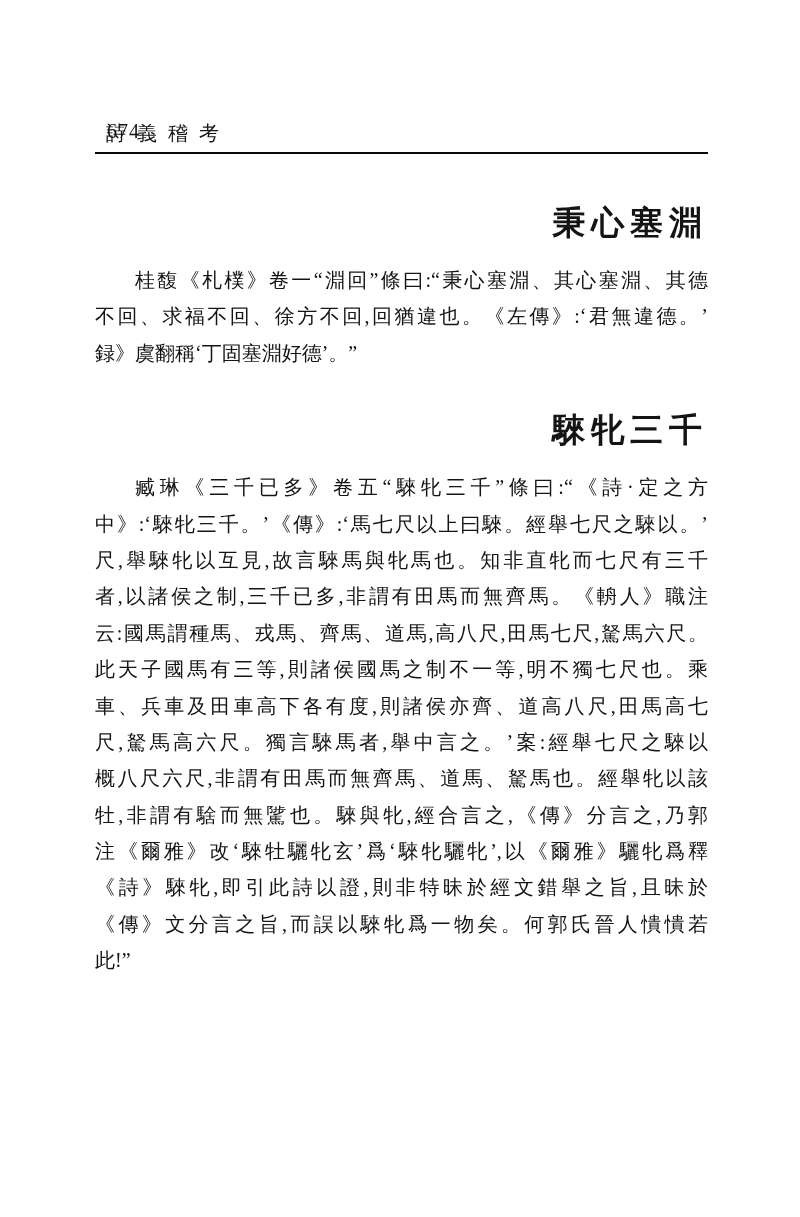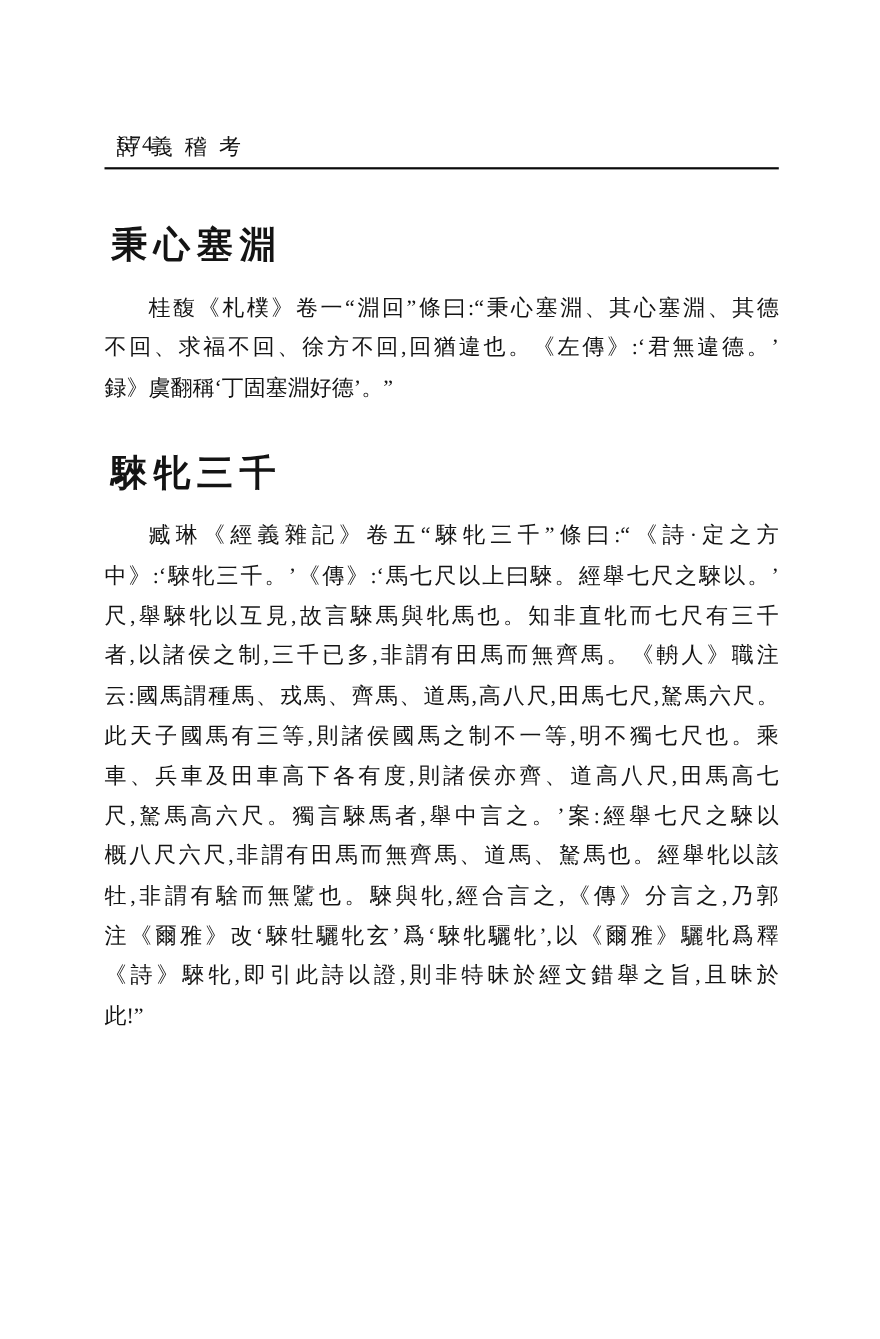--- a/index.html
+++ b/index.html
@@ -34,21 +34,21 @@
     letter-spacing:0.55em;
     text-indent:0.55em;
   }
   .header-rule{
     height:0;
     border-bottom:2.5px solid #0a0a0a;
     margin-top:4px;
   }
   .entry-heading{
     margin:0;
-    text-align:left;
+    text-align:right;
     font-size:33px;
     font-weight:600;
     letter-spacing:0.18em;
     text-indent:0.18em;
   }
   .entry-heading.first{margin-top:47px;}
   .entry-heading.second{margin-top:37px;}
   .para{
     margin-top:16px;
     font-size:20px;
@@ -81,30 +81,31 @@
       <div class="para">
         <div class="tline indent">桂馥《札樸》卷一“淵回”條曰:“秉心塞淵、其心塞淵、其德</div>
         <div class="tline">不回、求福不回、徐方不回,回猶違也。《左傳》:‘君無違德。’</div>
         <div class="tline last">録》虞翻稱‘丁固塞淵好德’。”</div>
       </div>
     </section>
 
     <section>
       <h2 class="entry-heading second">騋牝三千</h2>
       <div class="para">
-        <div class="tline indent">臧琳《經義雜記》卷五“騋牝三千”條曰:“《詩·定之方</div>
+        <div class="tline indent">臧琳《三千已多》卷五“騋牝三千”條曰:“《詩·定之方</div>
         <div class="tline">中》:‘騋牝三千。’《傳》:‘馬七尺以上曰騋。經舉七尺之騋以。’</div>
         <div class="tline">尺,舉騋牝以互見,故言騋馬與牝馬也。知非直牝而七尺有三千</div>
         <div class="tline">者,以諸侯之制,三千已多,非謂有田馬而無齊馬。《輈人》職注</div>
         <div class="tline">云:國馬謂種馬、戎馬、齊馬、道馬,高八尺,田馬七尺,駑馬六尺。</div>
         <div class="tline">此天子國馬有三等,則諸侯國馬之制不一等,明不獨七尺也。乘</div>
         <div class="tline">車、兵車及田車高下各有度,則諸侯亦齊、道高八尺,田馬高七</div>
         <div class="tline">尺,駑馬高六尺。獨言騋馬者,舉中言之。’案:經舉七尺之騋以</div>
         <div class="tline">概八尺六尺,非謂有田馬而無齊馬、道馬、駑馬也。經舉牝以該</div>
         <div class="tline">牡,非謂有騇而無騭也。騋與牝,經合言之,《傳》分言之,乃郭</div>
         <div class="tline">注《爾雅》改‘騋牡驪牝玄’爲‘騋牝驪牝’,以《爾雅》驪牝爲釋</div>
         <div class="tline">《詩》騋牝,即引此詩以證,則非特昧於經文錯舉之旨,且昧於</div>
+        <div class="tline">《傳》文分言之旨,而誤以騋牝爲一物矣。何郭氏晉人憒憒若</div>
         <div class="tline last">此!”</div>
       </div>
     </section>
 
   </div>
 </div>
 
 </body></html>

